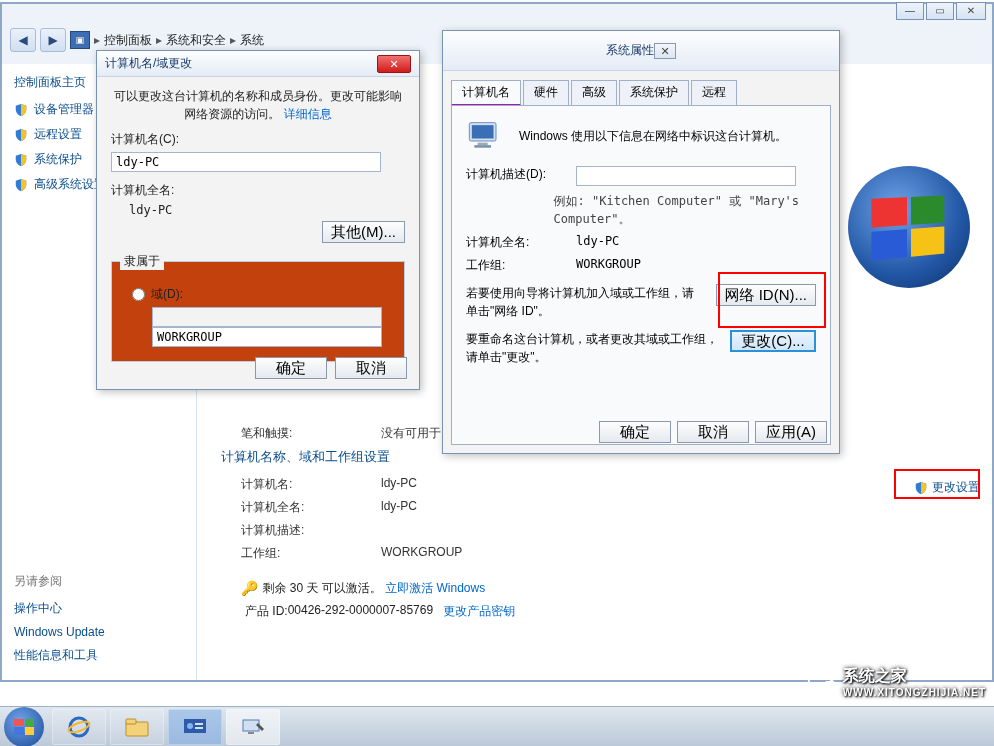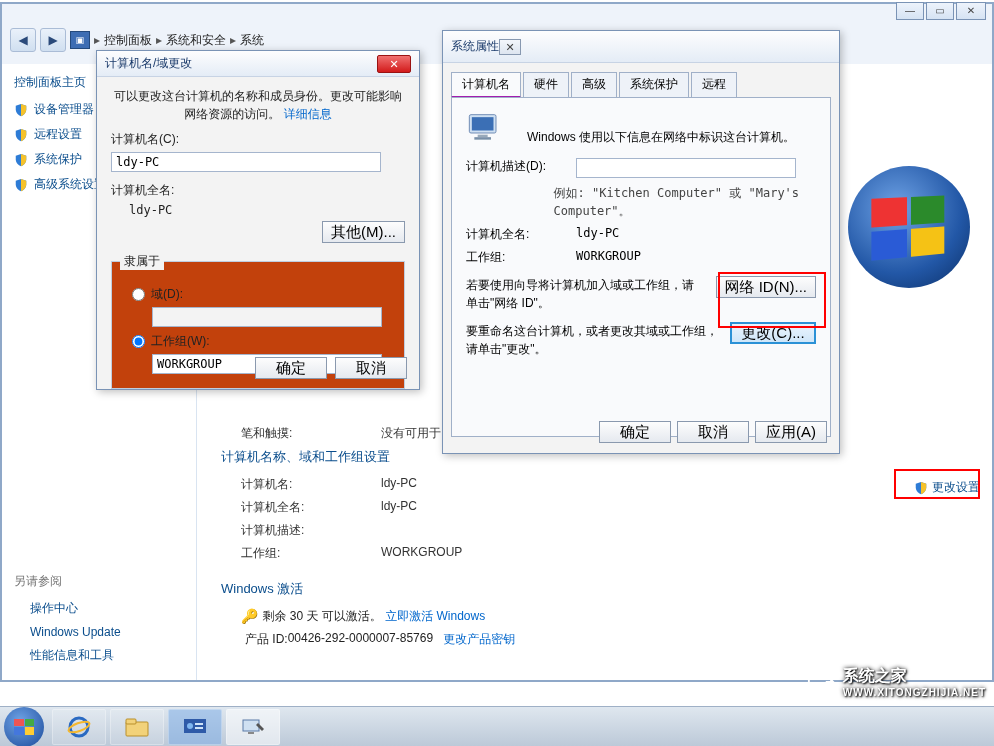--- a/index.html
+++ b/index.html
@@ -17,21 +17,21 @@
 .breadcrumb { display: flex; align-items: center; gap: 4px; color: #222; }
 .breadcrumb span.sep { color: #555; }
 
 
 .sidebar { position: absolute; top: 60px; left: 0; width: 195px; bottom: 0; background: #fff; border-right: 1px solid #d9e4f1; padding: 10px 12px; }
 .sidebar h4 { color: #0a4d8c; font-size: 12px; font-weight: normal; margin-bottom: 10px; }
 .side-link { display: flex; align-items: center; gap: 6px; margin: 8px 0; color: #0a4d8c; cursor: pointer; }
 .shield-ico { width: 14px; height: 14px; }
 .shield-ico svg { width: 14px; height: 14px; }
 .sidebar .see-also { margin-top: 380px; color: #777; margin-bottom: 10px; }
-.sidebar .plain-link { color: #0a4d8c; margin: 8px 16px; cursor: pointer; }
+.sidebar .plain-link { color: #0a4d8c; margin: 8px 0; cursor: pointer; }
 
 
 .main-content { position: absolute; top: 60px; left: 195px; right: 0; bottom: 0; background: #fff; padding: 15px 24px; color: #222; }
 .content-section { margin-bottom: 18px; }
 .content-section h3 { font-size: 13px; color: #0a4d8c; font-weight: normal; margin-bottom: 10px; }
 .kv-row { display: flex; margin: 6px 0 6px 20px; }
 .kv-row .k { width: 140px; color: #333; }
 .kv-row .v { color: #333; }
 .link-blue { color: #0066cc; cursor: pointer; }
 .change-settings { position: absolute; right: 12px; top: 415px; display: flex; align-items: center; gap: 4px; color: #0a4d8c; cursor: pointer; }
@@ -59,28 +59,28 @@
 .dialog1 .radio-row { display: flex; align-items: center; gap: 6px; margin: 6px 0 4px 8px; }
 .dialog1 .other-btn { float: right; margin-top: 4px; }
 .btn { height: 22px; min-width: 72px; border: 1px solid #8a99ae; background: linear-gradient(#fdfdfd,#e5e9ef); font-size: 15px; padding: 0 8px; cursor: pointer; font-family: inherit; }
 .dialog1 .footer { position: absolute; bottom: 10px; right: 12px; display: flex; gap: 8px; }
 .redbox { position: absolute; border: 2px solid red; pointer-events: none; }
 .rb1 { left: 104px; top: 128px; width: 200px; height: 48px; }
 .rb2 { left: 104px; top: 296px; width: 292px; height: 54px; }
 
 
 .dialog2 { position: absolute; top: 30px; left: 442px; width: 398px; height: 424px; background: #f3f3f3; border: 1px solid #7a93b5; box-shadow: 2px 2px 8px rgba(0,0,0,.25); z-index: 25; }
-.dialog2 .titlebar { height: 32px; background: linear-gradient(#fdfdfe,#e4ecf6); border-bottom: 1px solid #c7d3e4; display: flex; align-items: center; padding: 0 8px; justify-content: flex-start; }
+.dialog2 .titlebar { height: 40px; background: linear-gradient(#fdfdfe,#e4ecf6); border-bottom: 1px solid #c7d3e4; display: flex; align-items: center; padding: 0 8px; justify-content: center; }
 .dialog2 .titlebar .t { color: #1a3a6a; }
 .dialog2 .close2 { width: 22px; height: 16px; border:1px solid #8798b0; background:linear-gradient(#f3f6fb,#dde5f0); text-align:center; line-height:14px; font-size:11px; color:#444; cursor:pointer;}
 .tabs { display: flex; margin: 8px 0 0 8px; }
 .tab { border: 1px solid #a0b0c8; border-bottom: none; padding: 3px 10px; background: #eef2f8; margin-right: 2px; font-size: 12px; cursor: pointer; position: relative; top: 1px; }
 .tab.active { background: #f9fafc; border-bottom: 2px solid #a21caf; }
 .tab-panel { margin: 0 8px 8px; border: 1px solid #a0b0c8; background: #f9fafc; height: 340px; padding: 12px 14px; position: relative; }
-.tab-panel .icon-row { display: flex; gap: 21px; align-items: flex-end; margin-bottom: 12px; }
+.tab-panel .icon-row { display: flex; gap: 13px; align-items: center; margin-bottom: 12px; }
 .pc-icon { width: 40px; height: 36px; }
 .tab-panel .kv { display:flex; margin:6px 0; }
 .tab-panel .kv .k { width:110px; }
 .tab-panel .kv .v { font-family:"SimSun",monospace; }
 .tab-panel .hint { font-family:"SimSun",monospace; color:#444; line-height:1.5; }
 .tab-panel .action-row { display:flex; gap:10px; margin:10px 0; align-items:flex-start;}
 .tab-panel .action-row .txt { flex:1; line-height:1.5;}
 .tab-panel .action-row .btn { min-width: 86px; white-space:nowrap;}
 .tab-panel .btn.highlight { border: 2px solid #2b91d6; background: linear-gradient(#eaf4fd,#cfe6f9); }
 .rb3 { left: 718px; top: 272px; width: 108px; height: 56px; z-index:26; }
@@ -194,21 +194,20 @@
           <span class="k">计算机描述:</span>
           <span class="v"></span>
         </div>
       <div class="kv-row">
           <span class="k">工作组:</span>
           <span class="v">WORKGROUP</span>
         </div>
     </div>
 
     <div class="content-section">
-      <h3>Windows 激活</h3>
       <div class="kv-row" style="margin-left:20px;">
         <span class="key-icon">🔑</span>
         <span>剩余 30 天 可以激活。</span>&nbsp;
         <span class="link-blue">立即激活 Windows</span>
       </div>
       <div class="kv-row" style="margin-left:24px;text-align:right;">
         <span>产品 ID: </span>
         <span>00426-292-0000007-85769</span>&nbsp;&nbsp;&nbsp;
         <span class="link-blue">更改产品密钥</span>
       </div>
@@ -296,24 +295,20 @@
     <div class="readonly-val">ldy-PC</div>
     <button class="btn other-btn">其他(M)...</button>
     <div style="clear:both;"></div>
     <fieldset class="group">
       <legend>隶属于</legend>
       <div class="radio-row">
         <input type="radio" name="member" style="">
         <span>域(D):</span>
       </div>
       <input type="text" disabled="" style="margin-left: 28px; width: 230px; background: rgb(243, 243, 243);">
-      <div class="radio-row">
-        <input type="radio" name="member" checked="" style="">
-        <span>工作组(W):</span>
-      </div>
       <input type="text" style="margin-left: 28px; width: 230px;" value="WORKGROUP">
     </fieldset>
   </div>
   <div class="footer">
     <button class="btn">确定</button>
     <button class="btn">取消</button>
   </div>
 </div>
 <div class="redbox rb1"></div>
 <div class="redbox rb2"></div>

